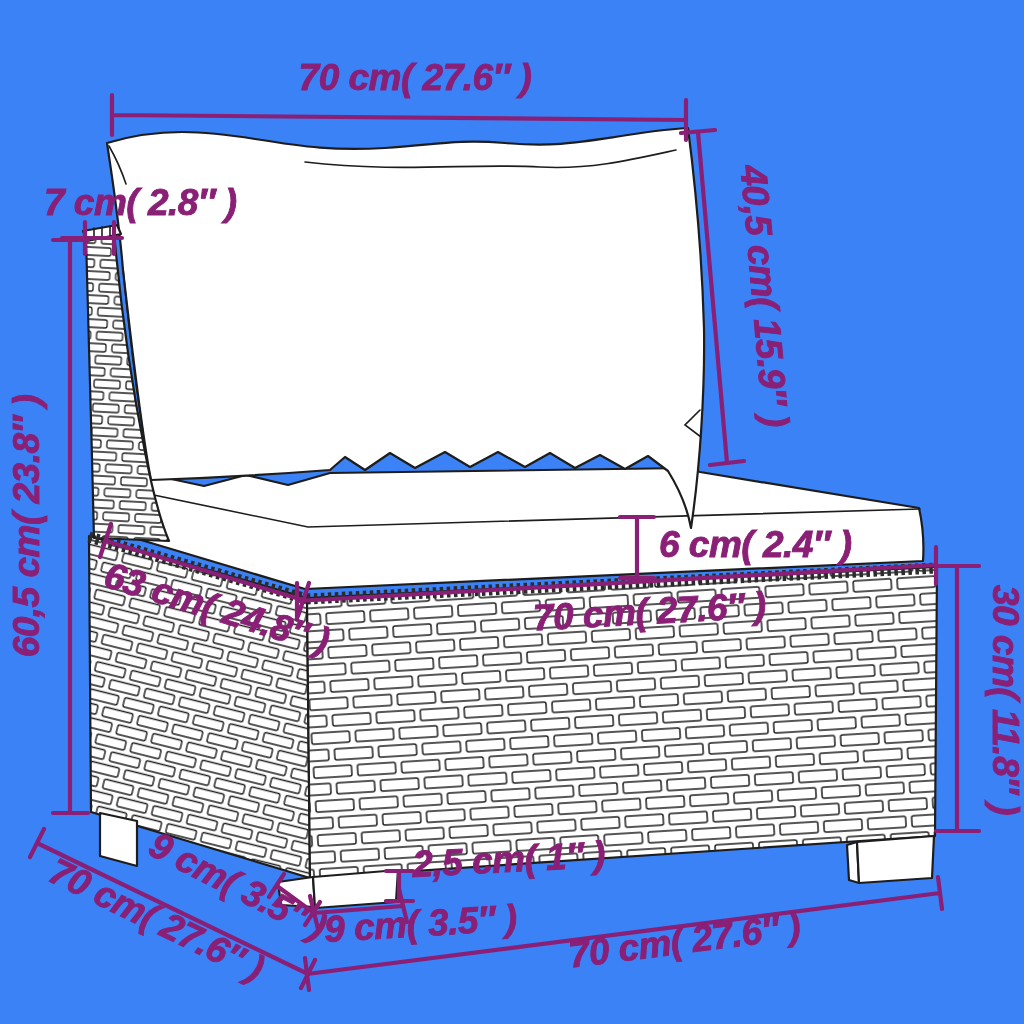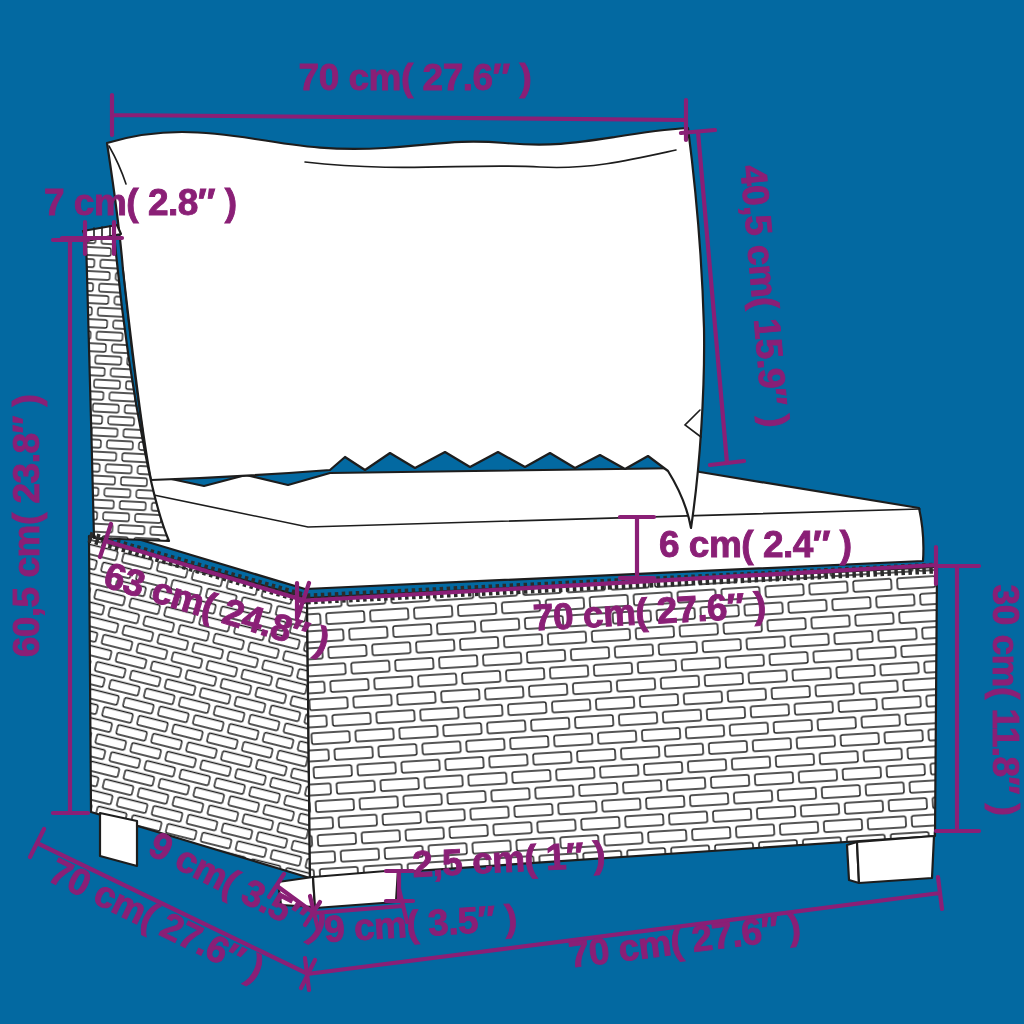--- a/index.html
+++ b/index.html
@@ -1,21 +1,22 @@
 <!DOCTYPE html>
 <html><head>
 <meta charset="utf-8">
 <style>
   html,body{margin:0;padding:0;background:#ffffff;}
   .canvas{
     position:relative;
     width:1024px;height:1024px;
-    background:#0369a1;
+    background:#3b82f6;
     font-family:"Liberation Sans","DejaVu Sans",sans-serif;
     overflow:hidden;
+    font-style:italic;
   }
   svg{position:absolute;left:0;top:0;}
   .dim-text{
     font-family:"Liberation Sans","DejaVu Sans",sans-serif;
     font-weight:700;
     font-size:37px;
     letter-spacing:-0.5px;
     fill:#8A1F76;
     stroke:#8A1F76;
     stroke-width:0.9;

